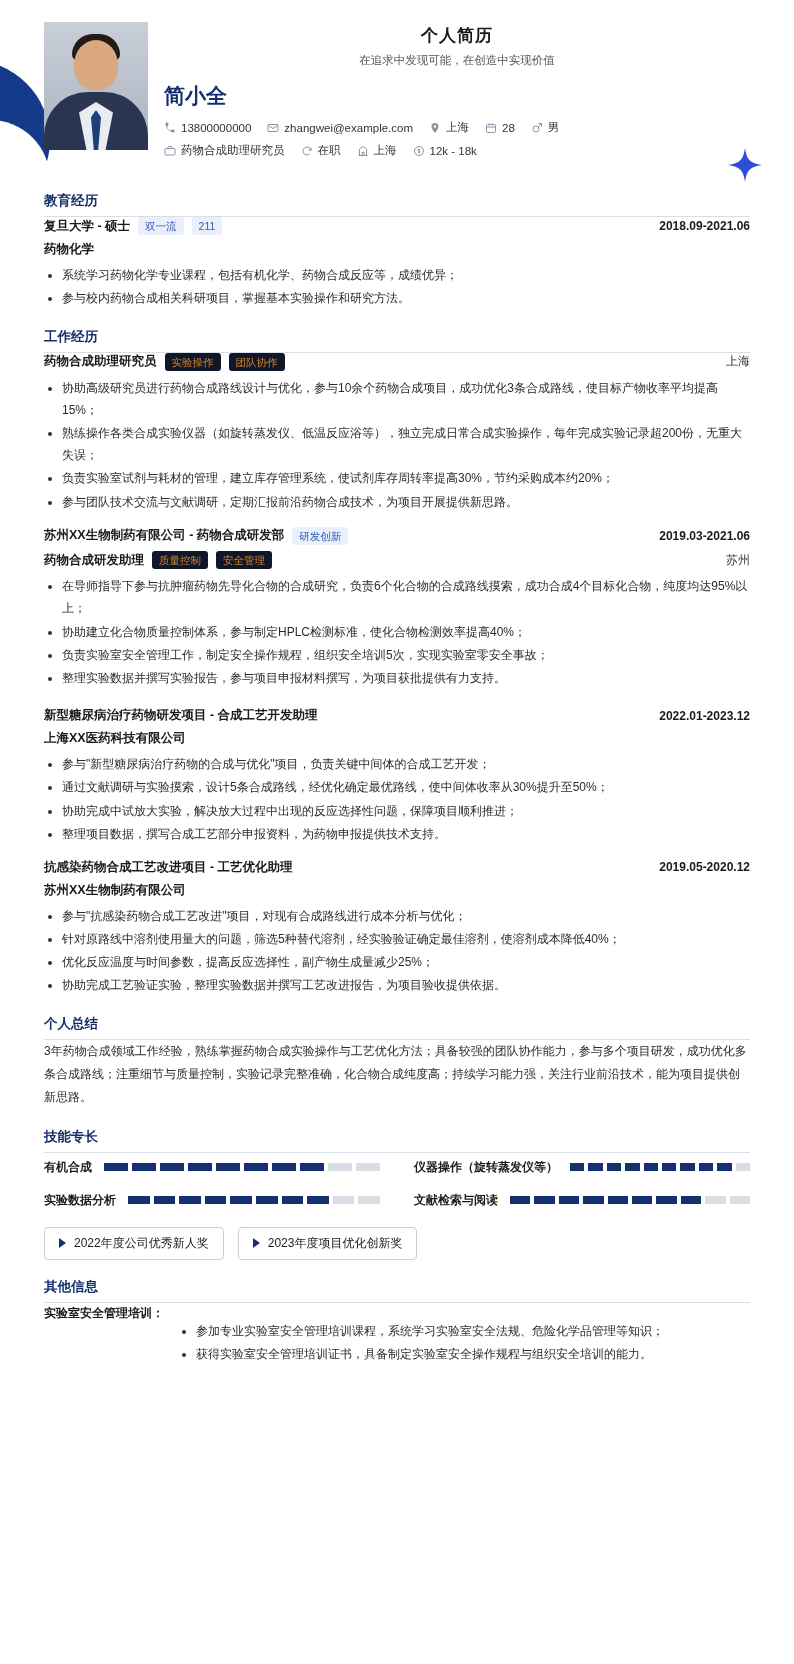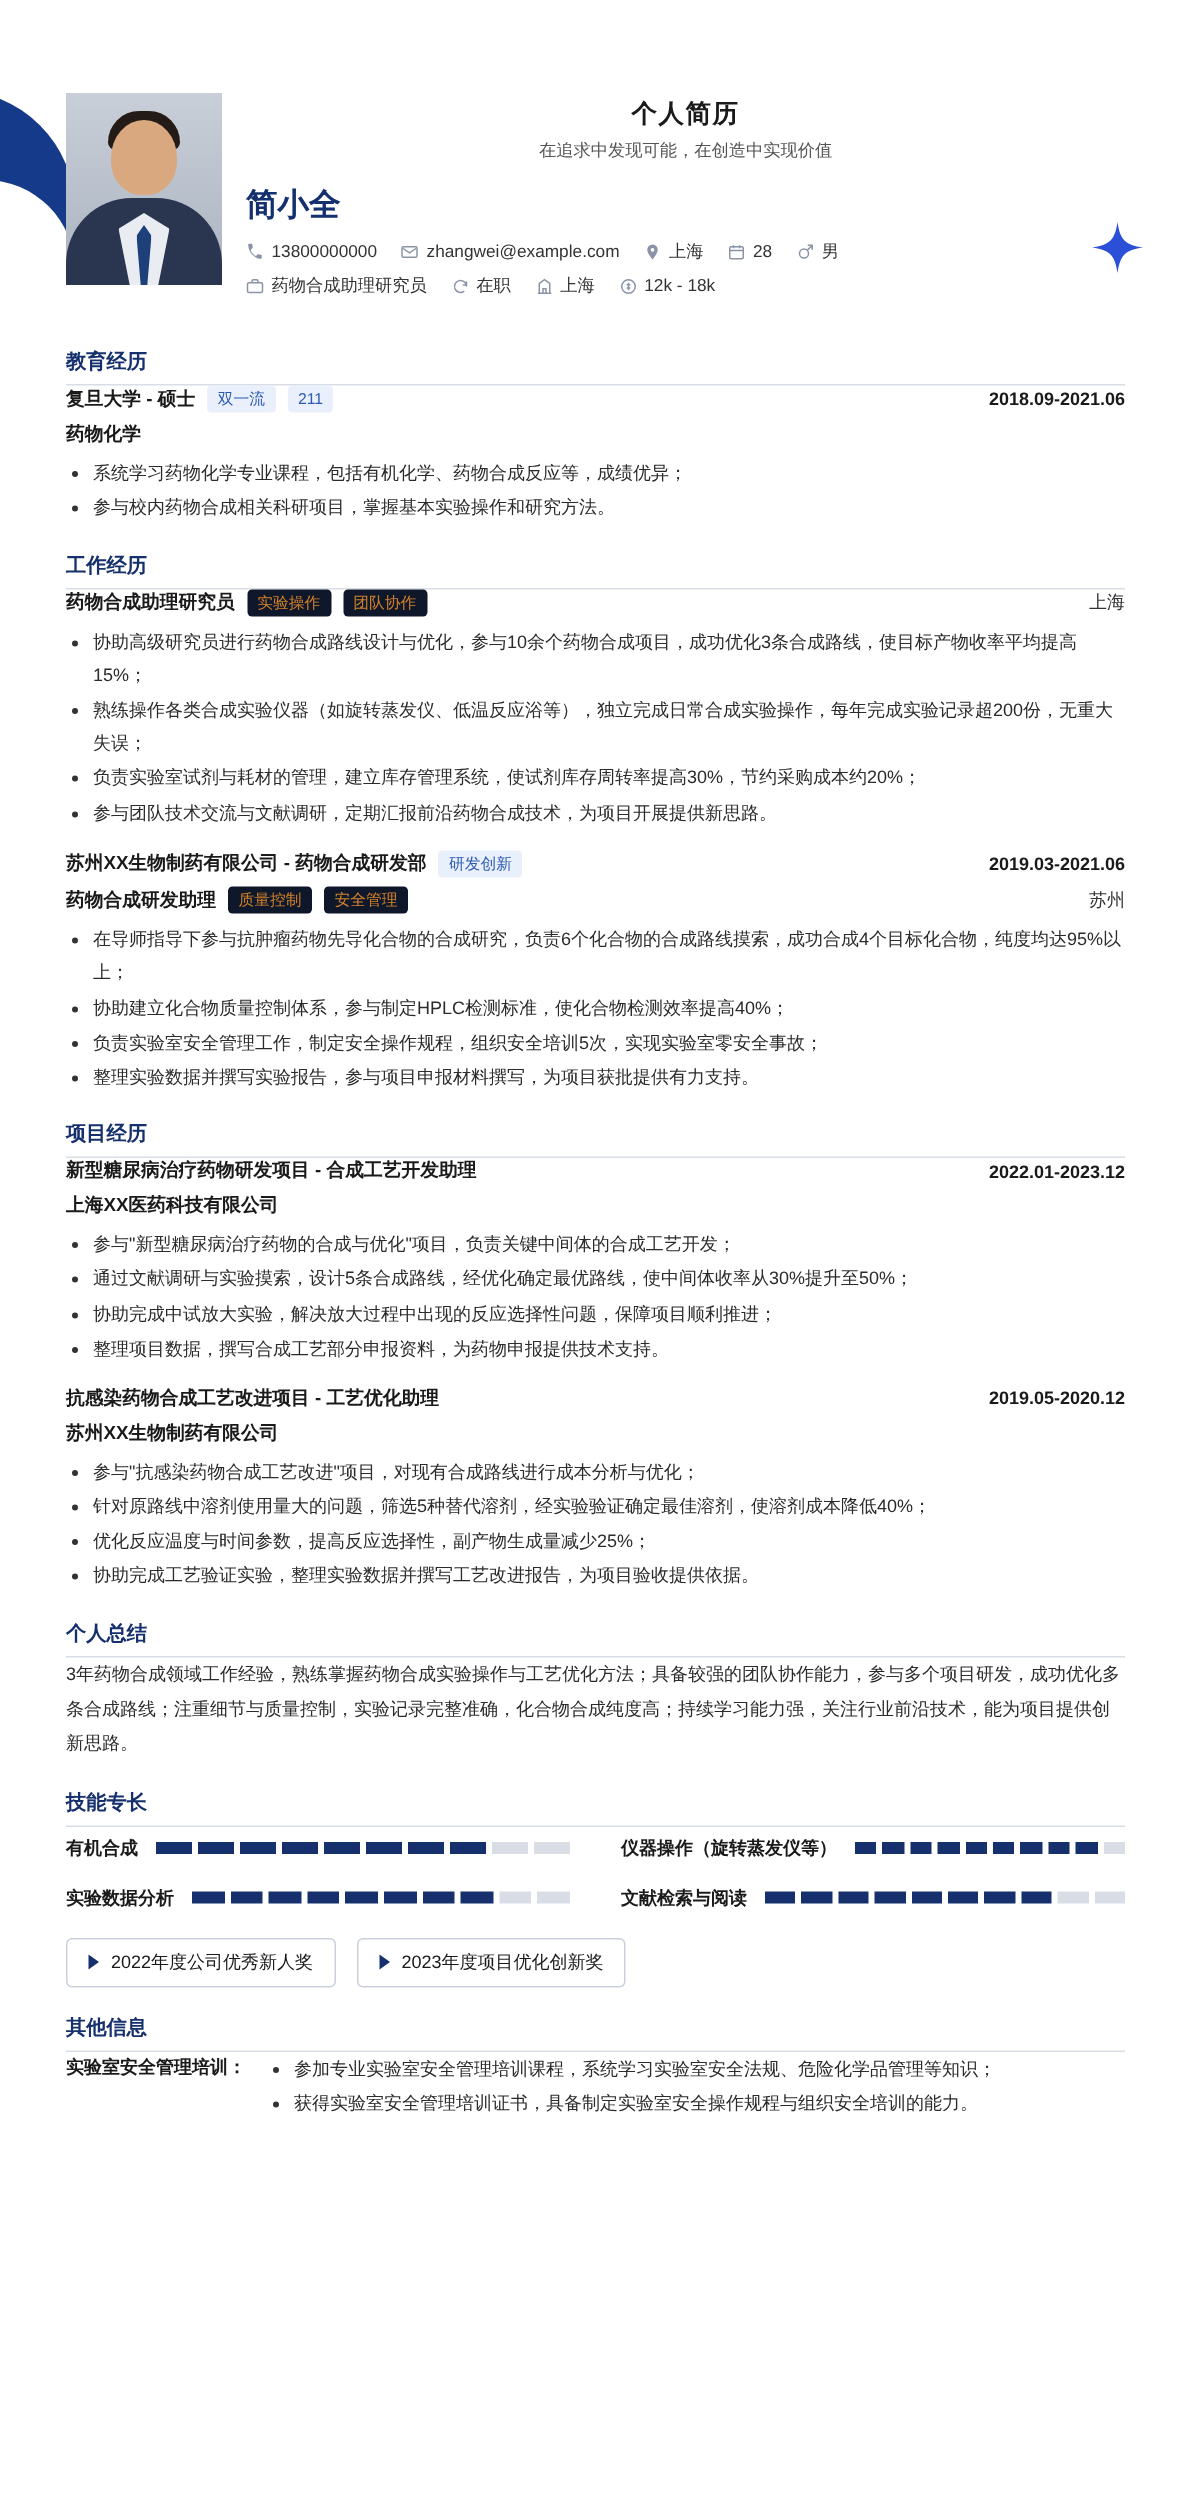--- a/index.html
+++ b/index.html
@@ -53,21 +53,20 @@
     position: relative;
     z-index: 3;
     padding: 22px 44px 30px 44px;
   }
   
   .header {
     display: flex;
     align-items: flex-start;
     gap: 16px;
     padding-bottom: 8px;
-    margin-top: 40px;
   }
   .photo {
     width: 104px;
     height: 128px;
     flex: 0 0 104px;
     background: linear-gradient(180deg,#c9cfd8 0%, #aab3c0 100%);
     position: relative;
     overflow: hidden;
   }
   .photo .face {
@@ -381,21 +380,20 @@
         <ul class="bullets">
           <li>在导师指导下参与抗肿瘤药物先导化合物的合成研究，负责6个化合物的合成路线摸索，成功合成4个目标化合物，纯度均达95%以上；</li>
           <li>协助建立化合物质量控制体系，参与制定HPLC检测标准，使化合物检测效率提高40%；</li>
           <li>负责实验室安全管理工作，制定安全操作规程，组织安全培训5次，实现实验室零安全事故；</li>
           <li>整理实验数据并撰写实验报告，参与项目申报材料撰写，为项目获批提供有力支持。</li>
         </ul>
       </div>
     </div>
 
     <div class="section">
-      <div class="sec-title">项目经历</div>
 
       <div class="entry">
         <div class="entry-row">
           <div class="entry-left">
             <span class="entry-title">新型糖尿病治疗药物研发项目 - 合成工艺开发助理</span>
           </div>
           <span class="entry-date">2022.01-2023.12</span>
         </div>
         <div class="sub-line">上海XX医药科技有限公司</div>
         <ul class="bullets">
@@ -505,21 +503,21 @@
           <span>2023年度项目优化创新奖</span>
         </div>
       </div>
     </div>
 
     <div class="section">
       <div class="sec-title">其他信息</div>
       <div class="other-row">
         <span class="other-label">实验室安全管理培训：</span>
         <div class="other-body">
-          <ul class="bullets" style="margin-top:0">
+          <ul class="bullets" style="margin-top:17px">
             <li>参加专业实验室安全管理培训课程，系统学习实验室安全法规、危险化学品管理等知识；</li>
             <li>获得实验室安全管理培训证书，具备制定实验室安全操作规程与组织安全培训的能力。</li>
           </ul>
         </div>
       </div>
     </div>
 
   </div>
 </div>
 

